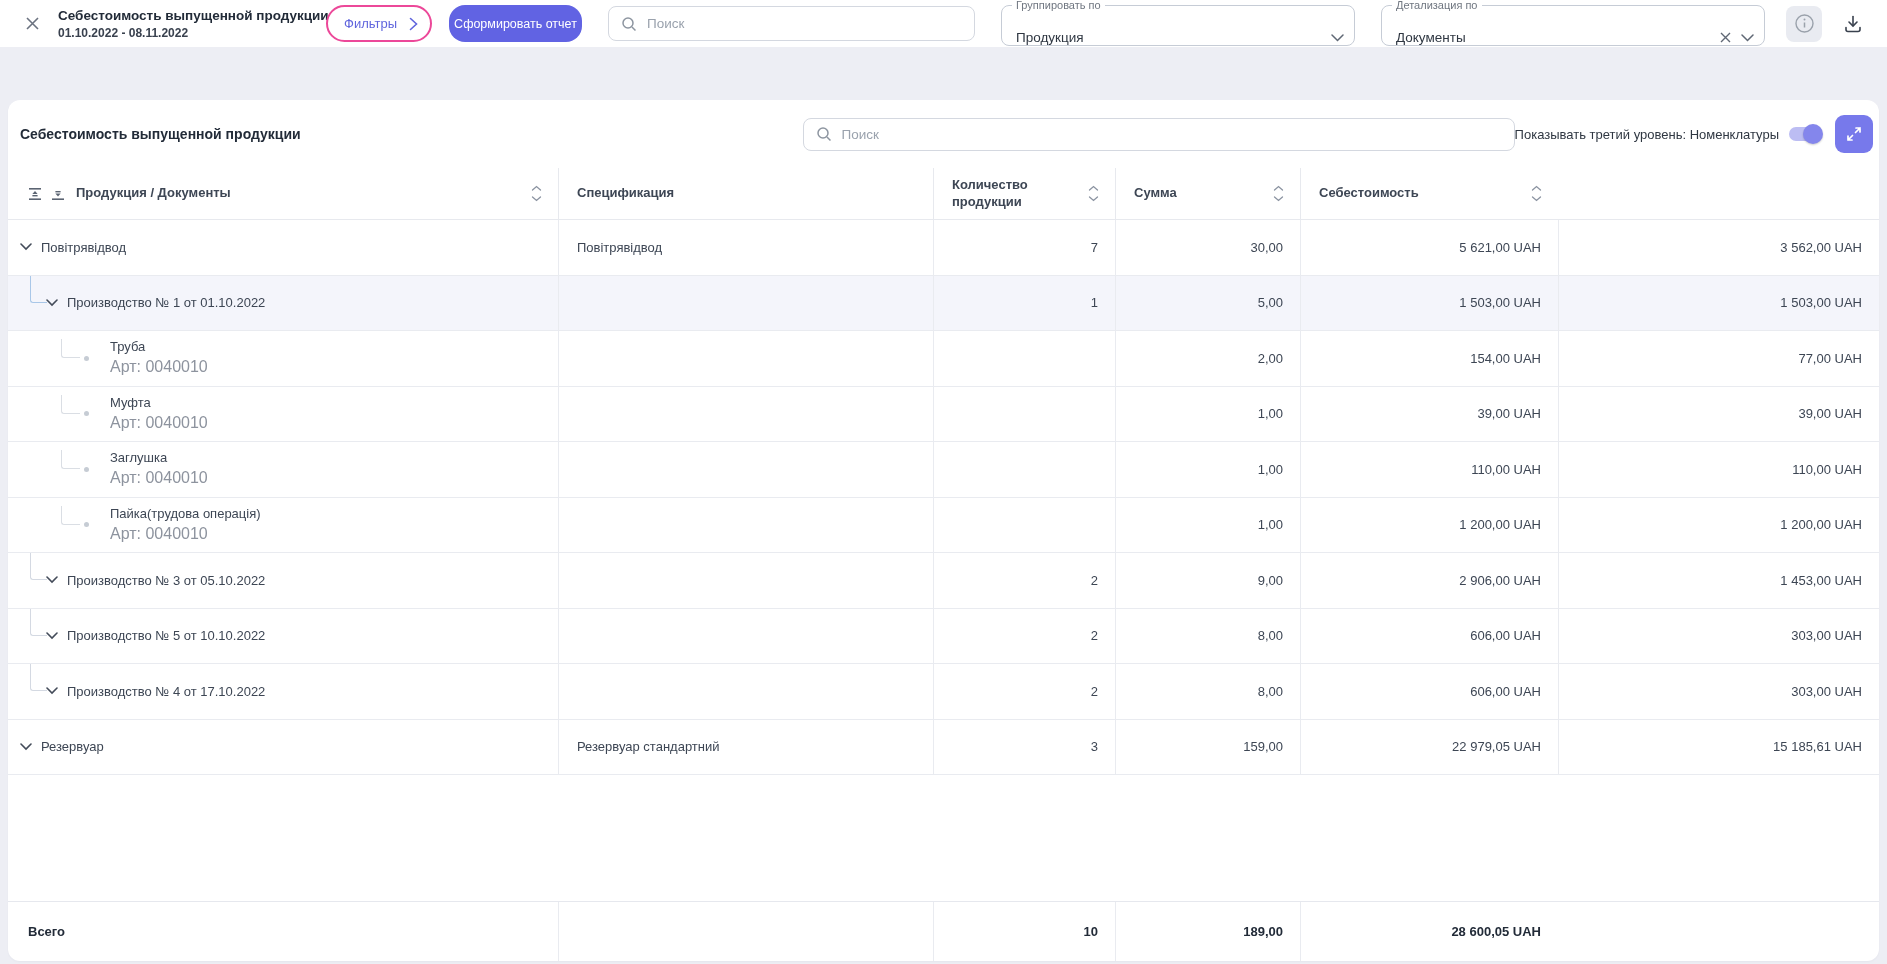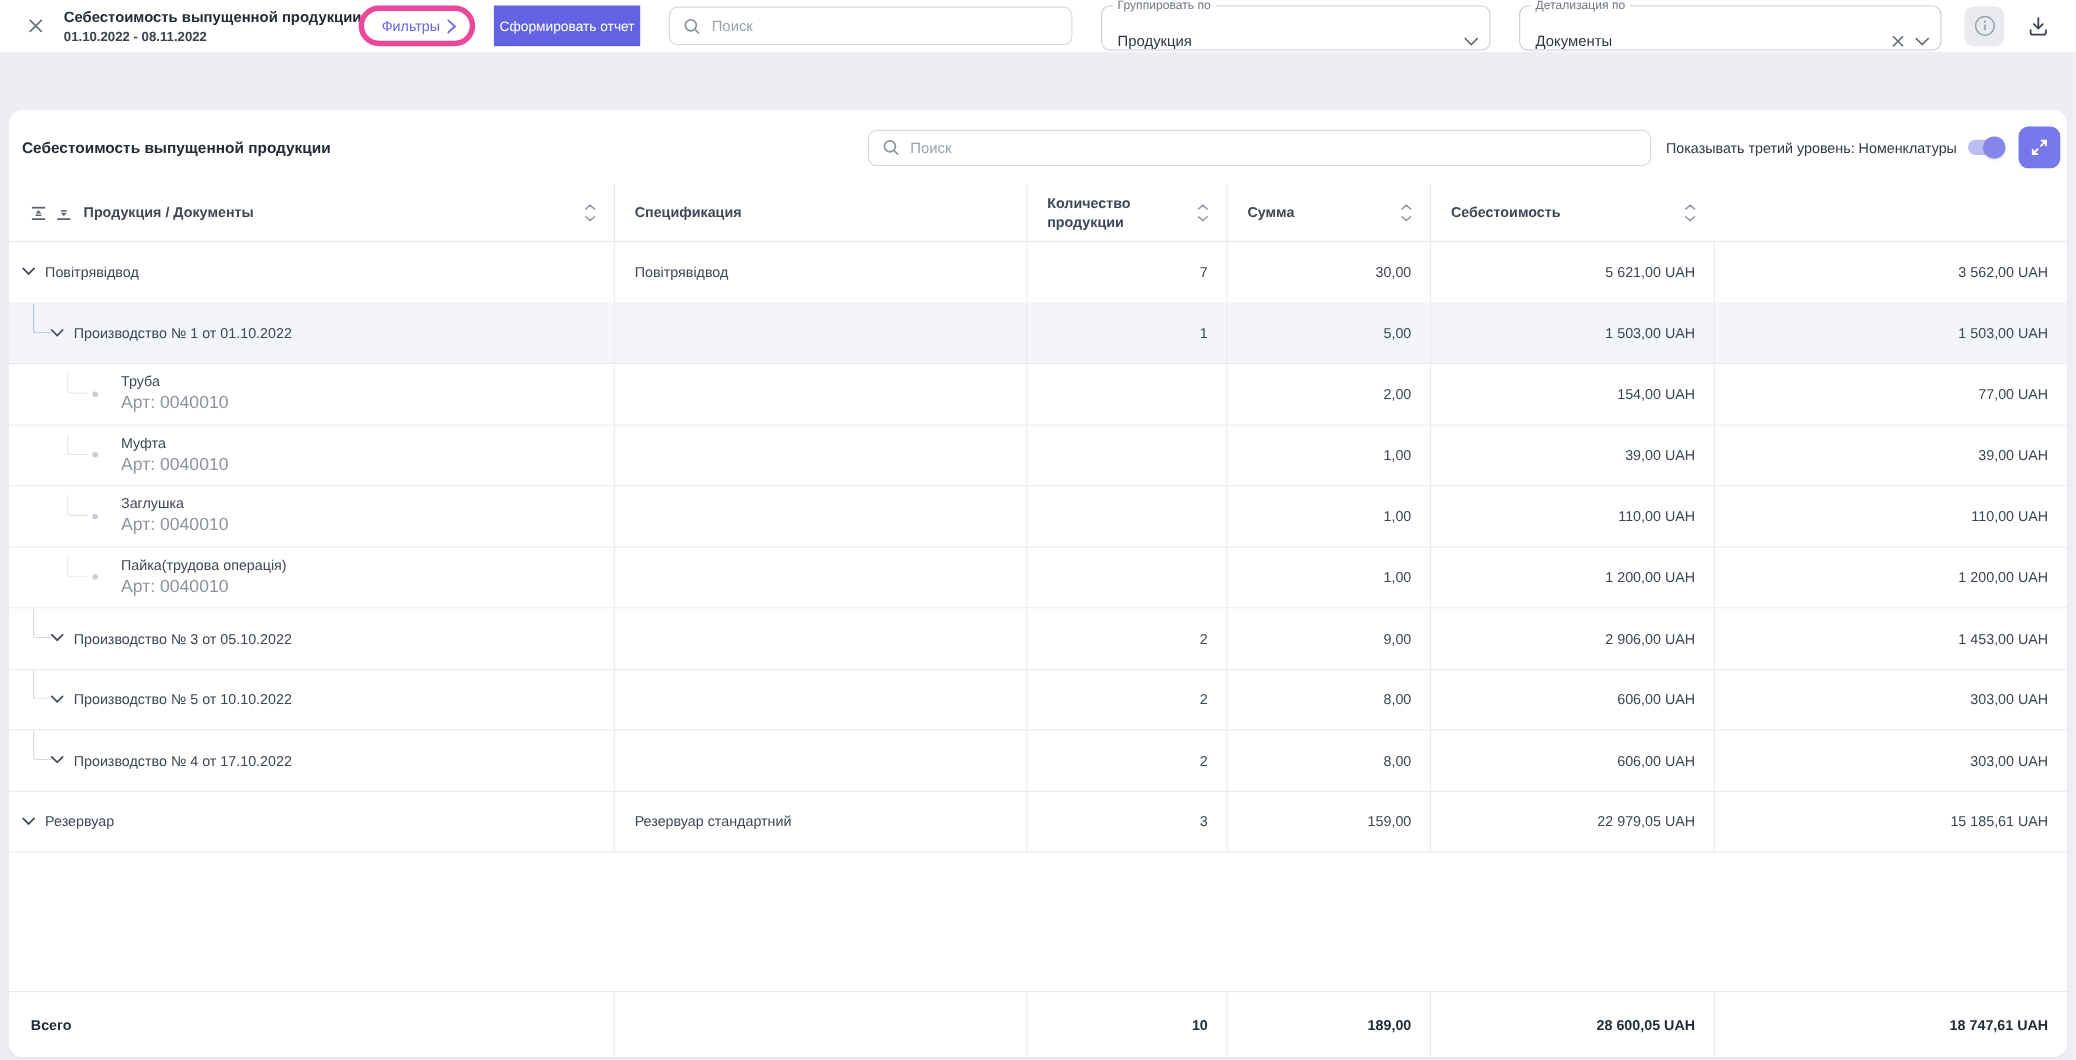--- a/index.html
+++ b/index.html
@@ -17,27 +17,27 @@
   }
   .icon-btn { background:none; border:none; cursor:pointer; display:flex; align-items:center; justify-content:center; }
   .close-btn { width:20px; height:20px; color:#6b7280; }
   .title-block { margin-left:16px; width:252px; }
   .title-row { display:flex; align-items:center; gap:6px; }
   .tb-title { font-size:13.5px; font-weight:700; color:#222b38; white-space:nowrap; }
   .tb-date { font-size:12px; font-weight:600; color:#39414e; margin-top:3px; }
   .chev-sm { color:#5b6472; }
 
   .filters-btn {
-    margin-left:16px; height:37px; width:106px; border:5px solid #ec4899; border-radius:19px;
+    margin-left:16px; height:37px; width:106px; border:2px solid #ec4899; border-radius:19px;
     background:#fff; color:#6065dd; font-size:13px; display:flex; align-items:center;
     justify-content:space-between; padding:0 12px 0 16px; cursor:pointer;
     font-family:inherit;
   }
   .primary-btn {
-    margin-left:17px; height:37px; width:133px; border:none; border-radius:0;
+    margin-left:17px; height:37px; width:133px; border:none; border-radius:16px;
     background:#6163e3; color:#fff; font-size:12.5px; cursor:pointer; font-family:inherit;
   }
   .search-box {
     display:flex; align-items:center; gap:10px; border:1px solid #d4d8e0; border-radius:8px;
     background:#fff; height:35px; padding:0 12px; color:#8d95a0;
   }
   .search-box input {
     border:none; outline:none; flex:1; font-size:13.5px; color:#3d4654; font-family:inherit; background:transparent;
   }
   .search-box input::placeholder { color:#9aa2ad; }
@@ -65,21 +65,21 @@
 
   
   .card {
     position:absolute; left:8px; right:8px; top:100px; bottom:3px;
     background:#fff; border-radius:12px; display:flex; flex-direction:column;
     box-shadow:0 1px 2px rgba(40,48,70,.04);
   }
   .card-top { height:68px; display:flex; align-items:center; padding:0 6px 0 12px; }
   .card-title { font-size:14px; font-weight:700; color:#222b38; white-space:nowrap; }
   .card-search { margin-left:auto; width:712px; height:33px; }
-  .right-tools { display:flex; align-items:center; margin-left:14px; }
+  .right-tools { display:flex; align-items:center; }
   .toggle-label { font-size:13px; color:#2f3742; white-space:nowrap; }
   .switch { margin-left:10px; width:32px; height:14px; border-radius:7px; background:#bcbdf3; position:relative; cursor:pointer; }
   .switch .knob {
     position:absolute; right:-2px; top:-3px; width:20px; height:20px; border-radius:50%;
     background:#8486ec; box-shadow:0 1px 2px rgba(0,0,0,.2);
   }
   .expand-btn {
     margin-left:14px; width:38px; height:38px; border-radius:9px; border:none;
     background:#7779eb; color:#fff; cursor:pointer;
   }
@@ -471,15 +471,14 @@
   </div>
 
   <div class="filler"></div>
 
   <div class="tfoot">
     <div class="fcell">Всего</div>
     <div class="fcell"></div>
     <div class="fcell num">10</div>
     <div class="fcell num">189,00</div>
     <div class="fcell num">28 600,05 UAH</div>
-    <div class="fcell num">18 747,61 UAH</div>
   </div>
 </div>
 
 </body></html>

